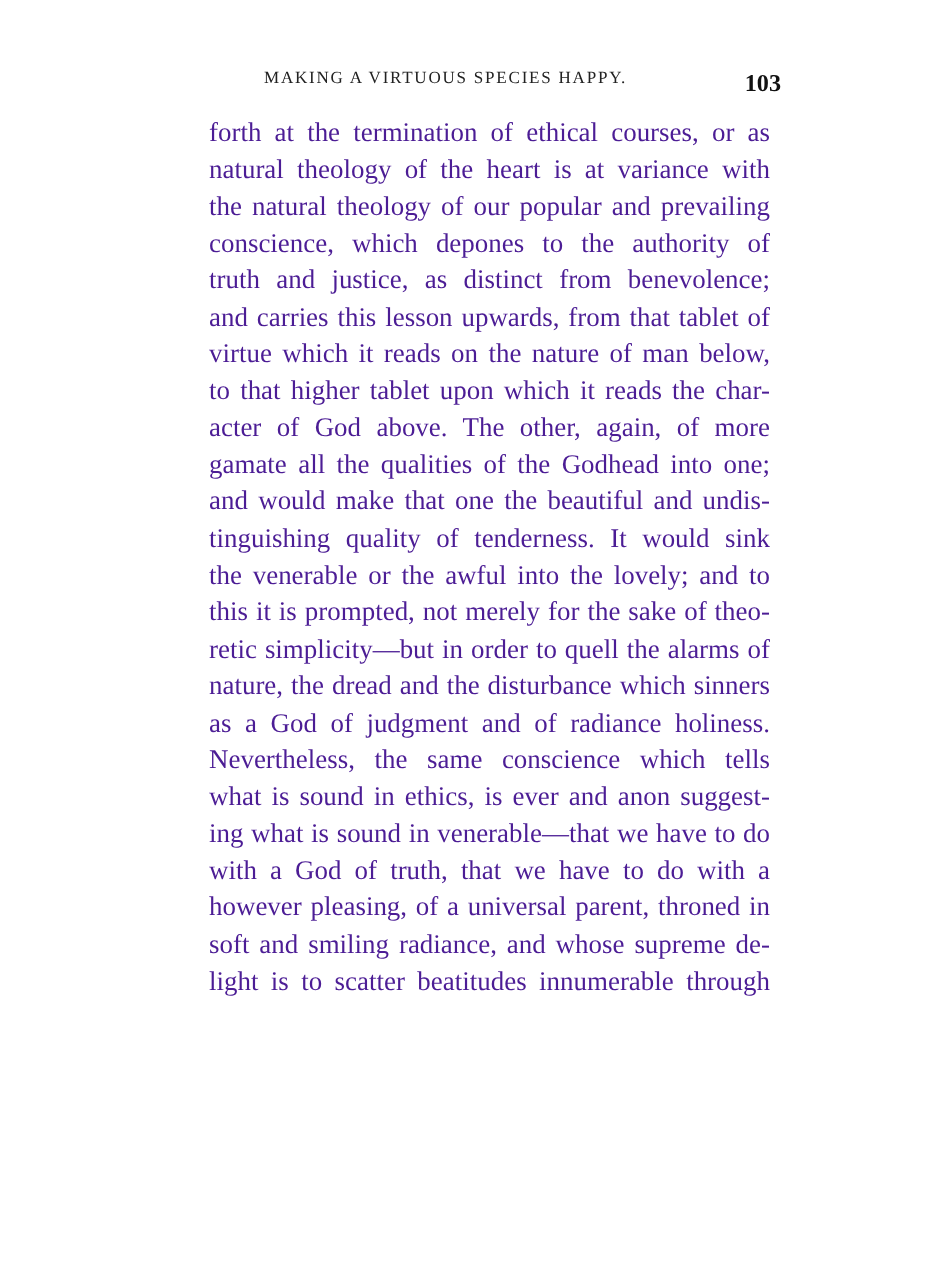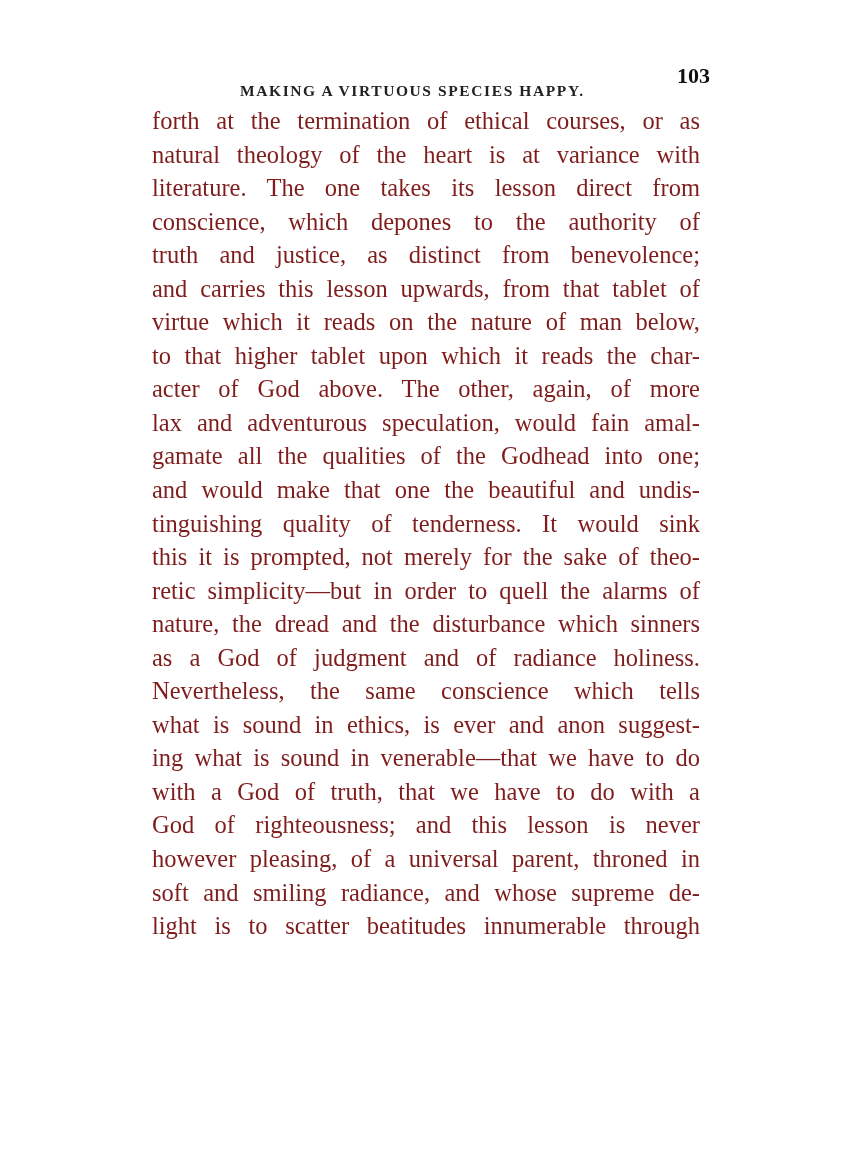--- a/index.html
+++ b/index.html
@@ -29,24 +29,23 @@
       top: 58px;
       width: 470px;
       height: 30px;
     }
     .running-title {
       position: absolute;
       left: 0;
       top: 4px;
       font-size: 15.5px;
       letter-spacing: 1.6px;
-      font-weight: bold;
+      font-weight: normal;
       white-space: nowrap;
       color: #222;
-      margin-top: 20px;
     }
     .page-number {
       position: absolute;
       right: 0;
       top: 5px;
       font-size: 22px;
       font-weight: bold;
       color: #111;
     }
     .body-text {
@@ -56,55 +55,55 @@
       width: 548px;
     }
     .line {
       display: block;
       height: 33.55px;
       line-height: 33.55px;
       font-size: 24.5px;
       white-space: nowrap;
       text-align: justify;
       text-align-last: justify;
-      color: #7f1d1d;
+      color: #4c1d95;
+      margin-left: 38px;
     }
     .line.last {
       text-align-last: justify;
     }
   </style>
 </head>
 <body>
 
 <div class="page">
   <div class="running-head">
     <span class="running-title">MAKING A VIRTUOUS SPECIES HAPPY.</span>
     <span class="page-number">103</span>
   </div>
 
   <div class="body-text">
     <span class="line">forth at the termination of ethical courses, or as</span>
     <span class="line">natural theology of the heart is at variance with</span>
-    <span class="line">literature.  The one takes its lesson direct from</span>
+    <span class="line">the natural theology of our popular and prevailing</span>
     <span class="line">conscience, which depones to the authority of</span>
     <span class="line">truth and justice, as distinct from benevolence;</span>
     <span class="line">and carries this lesson upwards, from that tablet of</span>
     <span class="line">virtue which it reads on the nature of man below,</span>
     <span class="line">to that higher tablet upon which it reads the char-</span>
     <span class="line">acter of God above.  The other, again, of more</span>
-    <span class="line">lax and adventurous speculation, would fain amal-</span>
     <span class="line">gamate all the qualities of the Godhead into one;</span>
     <span class="line">and would make that one the beautiful and undis-</span>
     <span class="line">tinguishing quality of tenderness.  It would sink</span>
+    <span class="line">the venerable or the awful into the lovely; and to</span>
     <span class="line">this it is prompted, not merely for the sake of theo-</span>
     <span class="line">retic simplicity—but in order to quell the alarms of</span>
     <span class="line">nature, the dread and the disturbance which sinners</span>
     <span class="line">as a God of judgment and of radiance holiness.</span>
     <span class="line">Nevertheless, the same conscience which tells</span>
     <span class="line">what is sound in ethics, is ever and anon suggest-</span>
     <span class="line">ing what is sound in venerable—that we have to do</span>
     <span class="line">with a God of truth, that we have to do with a</span>
-    <span class="line">God of righteousness; and this lesson is never</span>
     <span class="line">however pleasing, of a universal parent, throned in</span>
     <span class="line">soft and smiling radiance, and whose supreme de-</span>
     <span class="line last">light is to scatter beatitudes innumerable through</span>
   </div>
 </div>
 
 </body></html>

